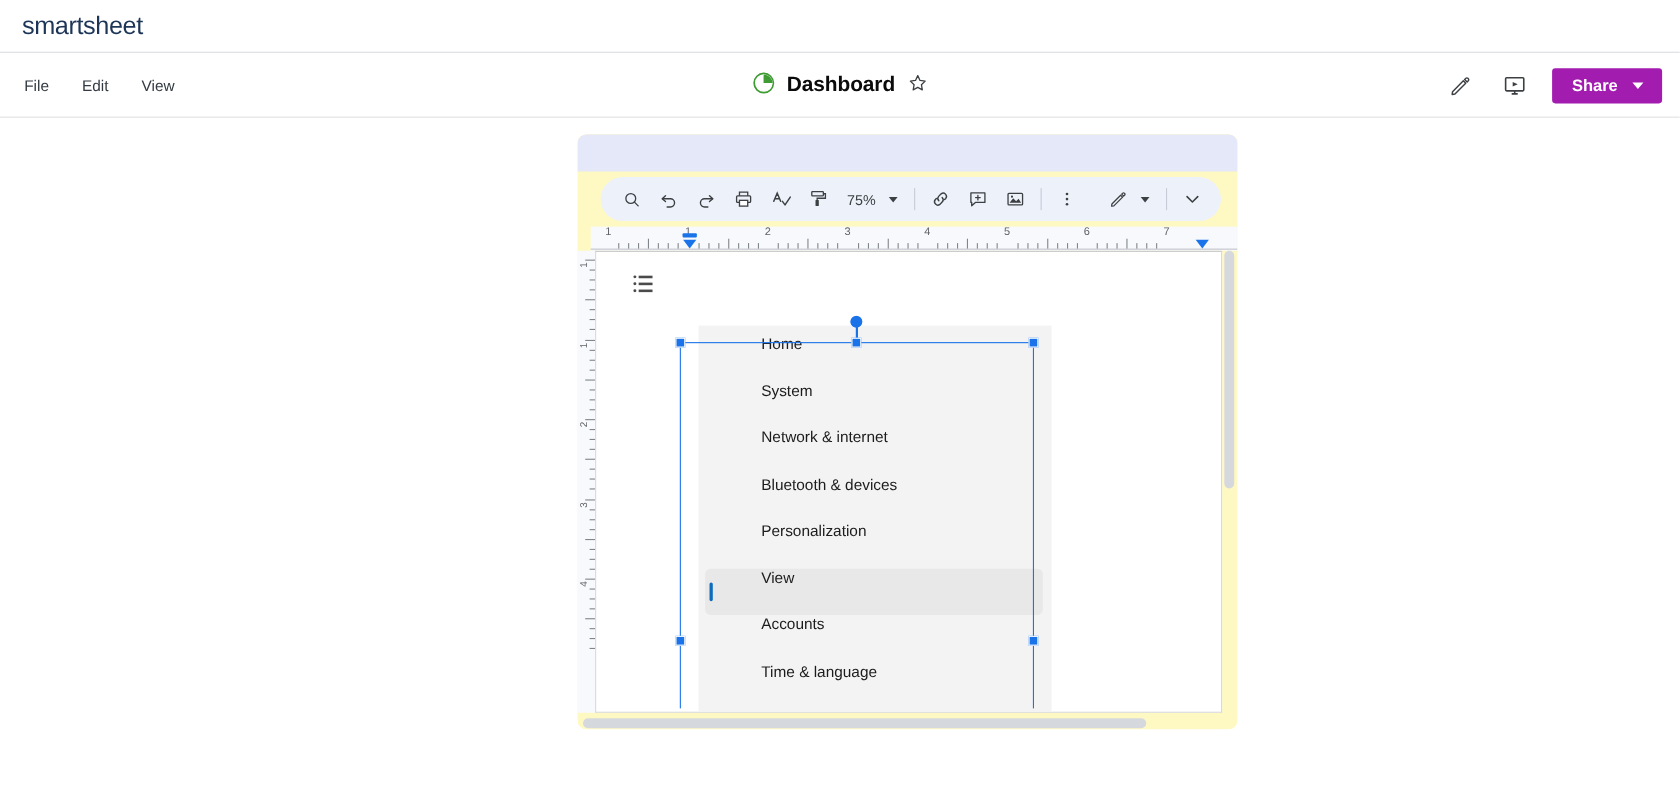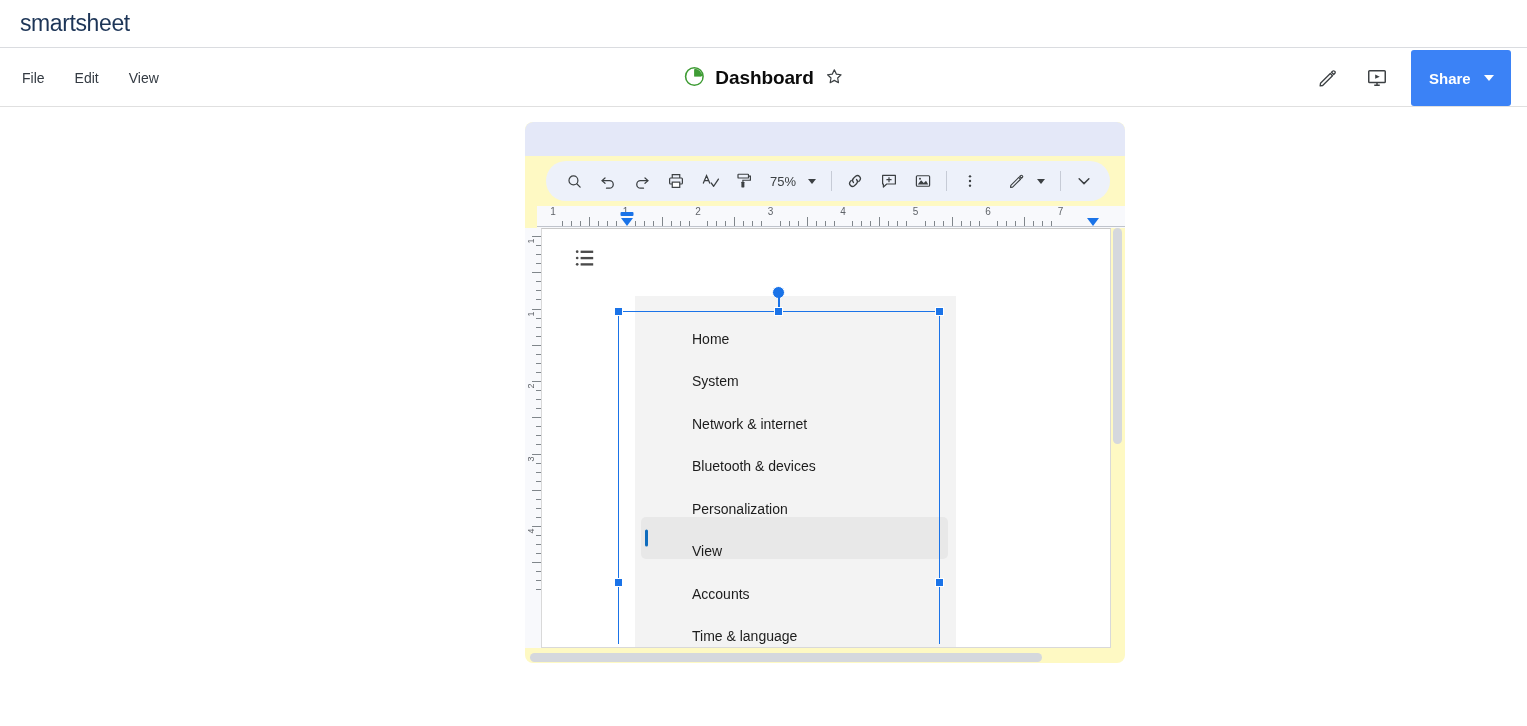--- a/index.html
+++ b/index.html
@@ -49,21 +49,21 @@
 
   .action-group {
     position: absolute; right: 16px; top: 0; height: 58px;
     display: flex; align-items: center; gap: 18px;
   }
   .icon-btn {
     width: 32px; height: 32px; display: flex; align-items: center; justify-content: center;
     border-radius: 50%; cursor: pointer;
   }
   .share-btn {
-    height: 56px; min-width: 100px; background: #3b82f6;
+    height: 32px; min-width: 100px; background: #a21caf;
     color: #ffffff; border: none; border-radius: 3px;
     display: flex; align-items: center; gap: 13px;
     padding: 0 14px 0 18px; cursor: pointer;
     font-size: 15px; font-weight: 700;
     font-family: "Liberation Sans", sans-serif;
   }
   .share-caret {
     width: 0; height: 0;
     border-left: 5px solid transparent; border-right: 5px solid transparent;
     border-top: 6px solid #ffffff;
@@ -156,21 +156,21 @@
   .bullet-icon { position: absolute; left: 33px; top: 20px; }
 
   
   .settings-img {
     position: absolute; left: 93px; top: 67px;
     width: 321px; height: 356px;
     background: #f3f3f3;
   }
   .settings-item {
     position: relative; height: 42.5px;
-    display: flex; align-items: flex-end;
+    display: flex; align-items: flex-start;
     padding-left: 57px;
     font-size: 14px; color: #1c1c1c;
     font-family: "Liberation Sans", sans-serif;
   }
   .settings-item.first { margin-top: 8px; }
   .settings-item.selected {
     background: #e8e8e8; border-radius: 5px;
     margin: 0 8px 0 6px; padding-left: 51px;
   }
   .settings-item.selected::before {

